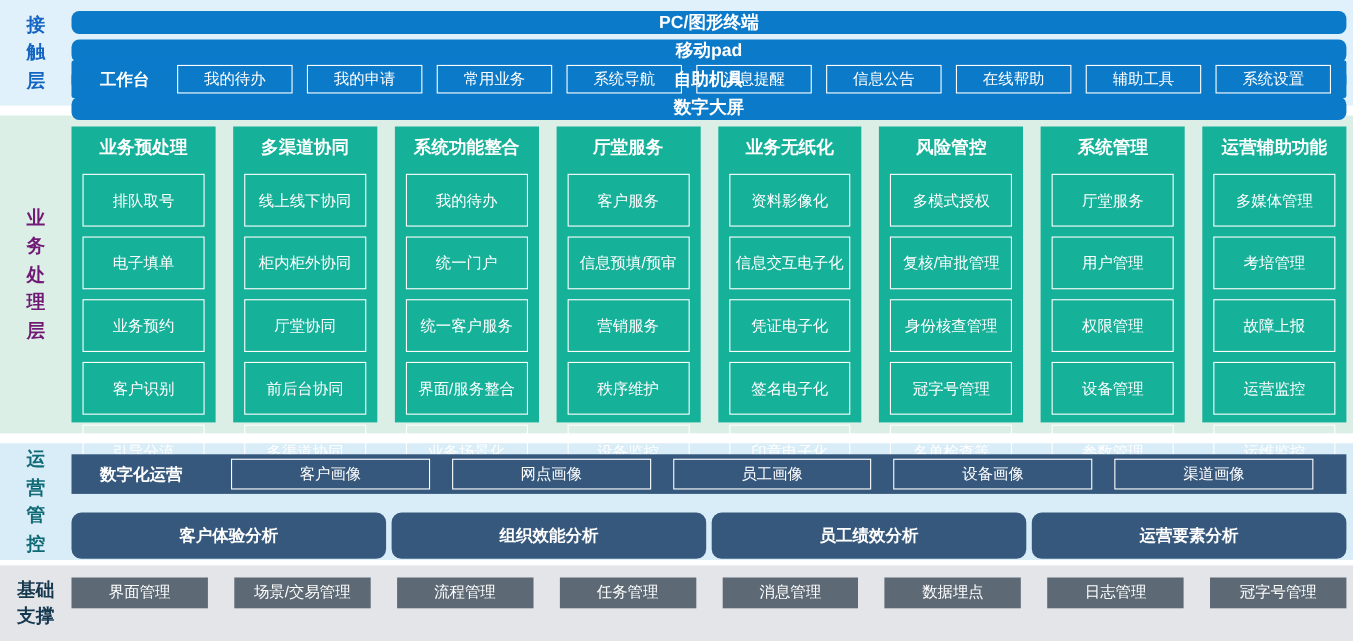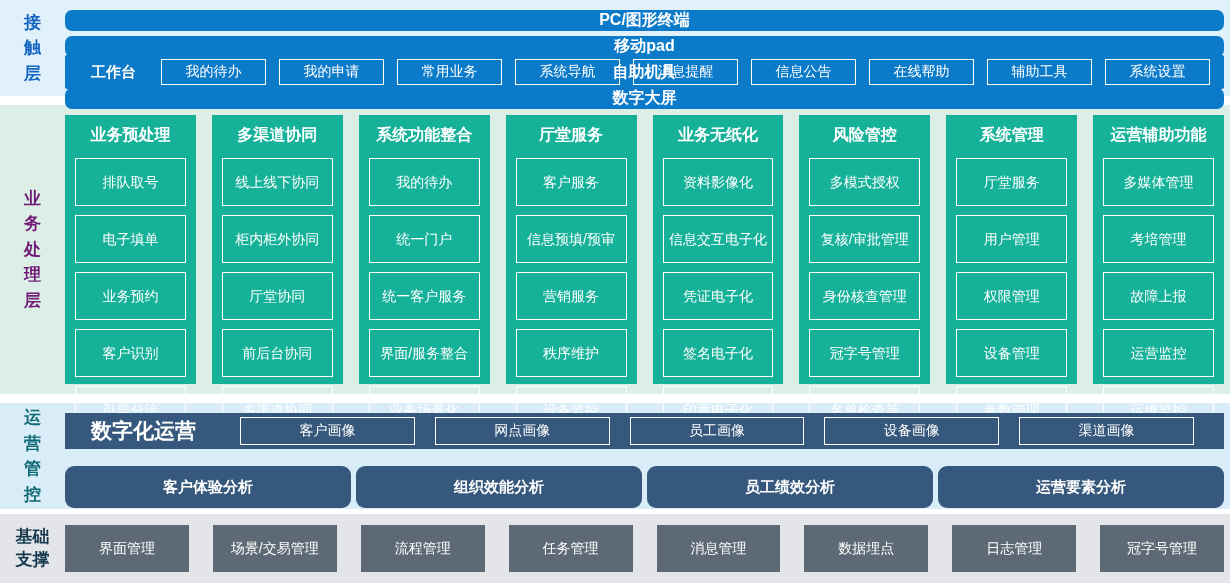--- a/index.html
+++ b/index.html
@@ -26,29 +26,29 @@
   .band-business .band-label div { color:#701a75; }
   .columns { display:flex; gap:16px; padding-top:10px; height:279px; }
   .col { flex:1; background:#16b199; padding:6px 10px 26px 10px; height:269px; min-width:0; }
   .col-title { color:#fff; font-weight:bold; font-size:16px; text-align:center; height:28px; line-height:28px; white-space:nowrap; }
   .col-item { height:48px; border:1px solid #fff; color:#fff; font-size:14px; display:flex; align-items:center; justify-content:center; text-align:center; margin-top:9px; line-height:1.15; padding:0 2px; }
 
   
   .band-ops { height:106px; background:#d8edf7; margin-top:9px; }
   .band-ops .band-label div { color:#0f6a76; }
   .ops-bar { margin-top:10px; height:36px; background:#36587c; display:flex; align-items:center; padding:0 30px 0 26px; gap:20px; }
-  .ops-label { color:#fff; font-weight:bold; font-size:21px; margin-right:24px; white-space:nowrap; }
+  .ops-label { color:#fff; font-weight:bold; font-size:15px; margin-right:24px; white-space:nowrap; }
   .ops-item { flex:1; height:28px; border:1px solid #fff; color:#fff; font-size:14px; display:flex; align-items:center; justify-content:center; white-space:nowrap; }
   .analysis { display:flex; gap:5px; margin-top:17px; height:42px; }
   .analysis-item { flex:1; background:#36587c; border-radius:9px; color:#fff; font-weight:bold; font-size:15px; display:flex; align-items:center; justify-content:center; }
 
   
   .band-foundation { height:69px; background:#e3e5e8; margin-top:5px; }
   .band-foundation .band-label div { color:#16384f; }
-  .foundation-row { display:flex; gap:24px; margin-top:11px; height:47px; }
+  .foundation-row { display:flex; gap:24px; margin-top:11px; height:28px; }
   .f-item { flex:1; background:#5d6974; color:#fff; font-size:14px; display:flex; align-items:center; justify-content:center; white-space:nowrap; }
 </style>
 </head>
 <body>
 
 <div class="page">
 
   <section class="band band-contact">
     <div class="band-label">
       <div class="vert-label">接触层</div>

